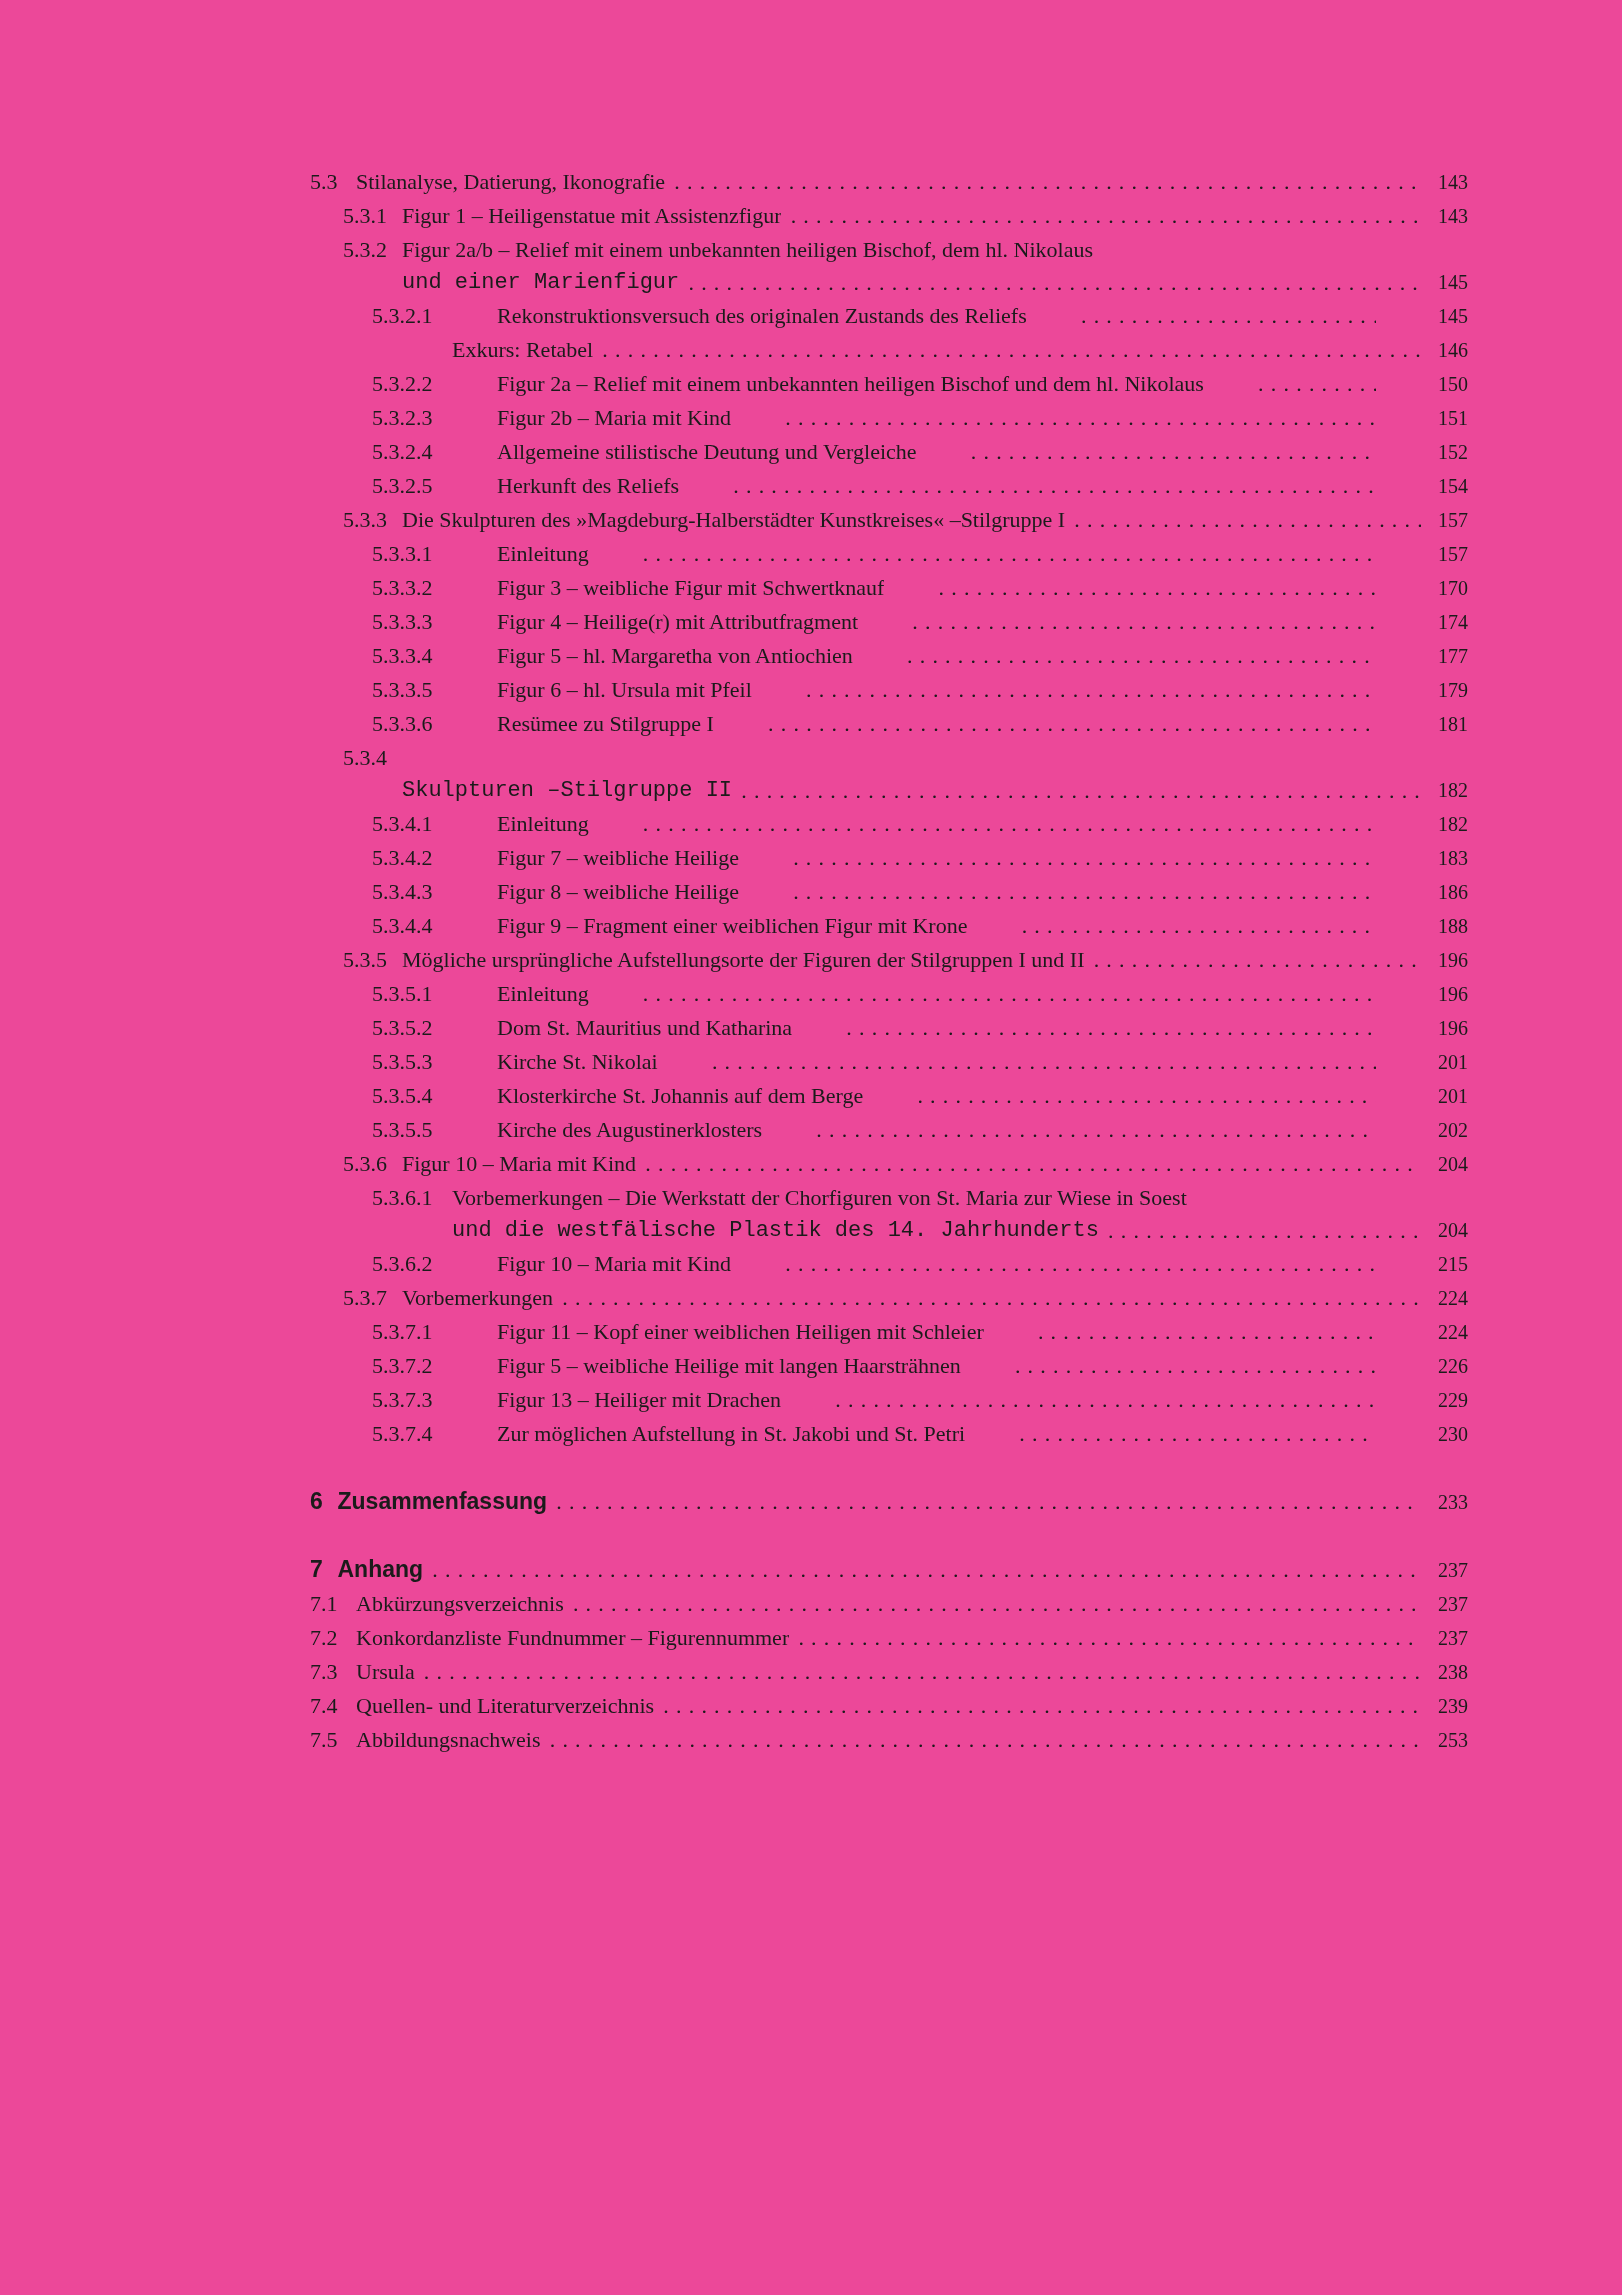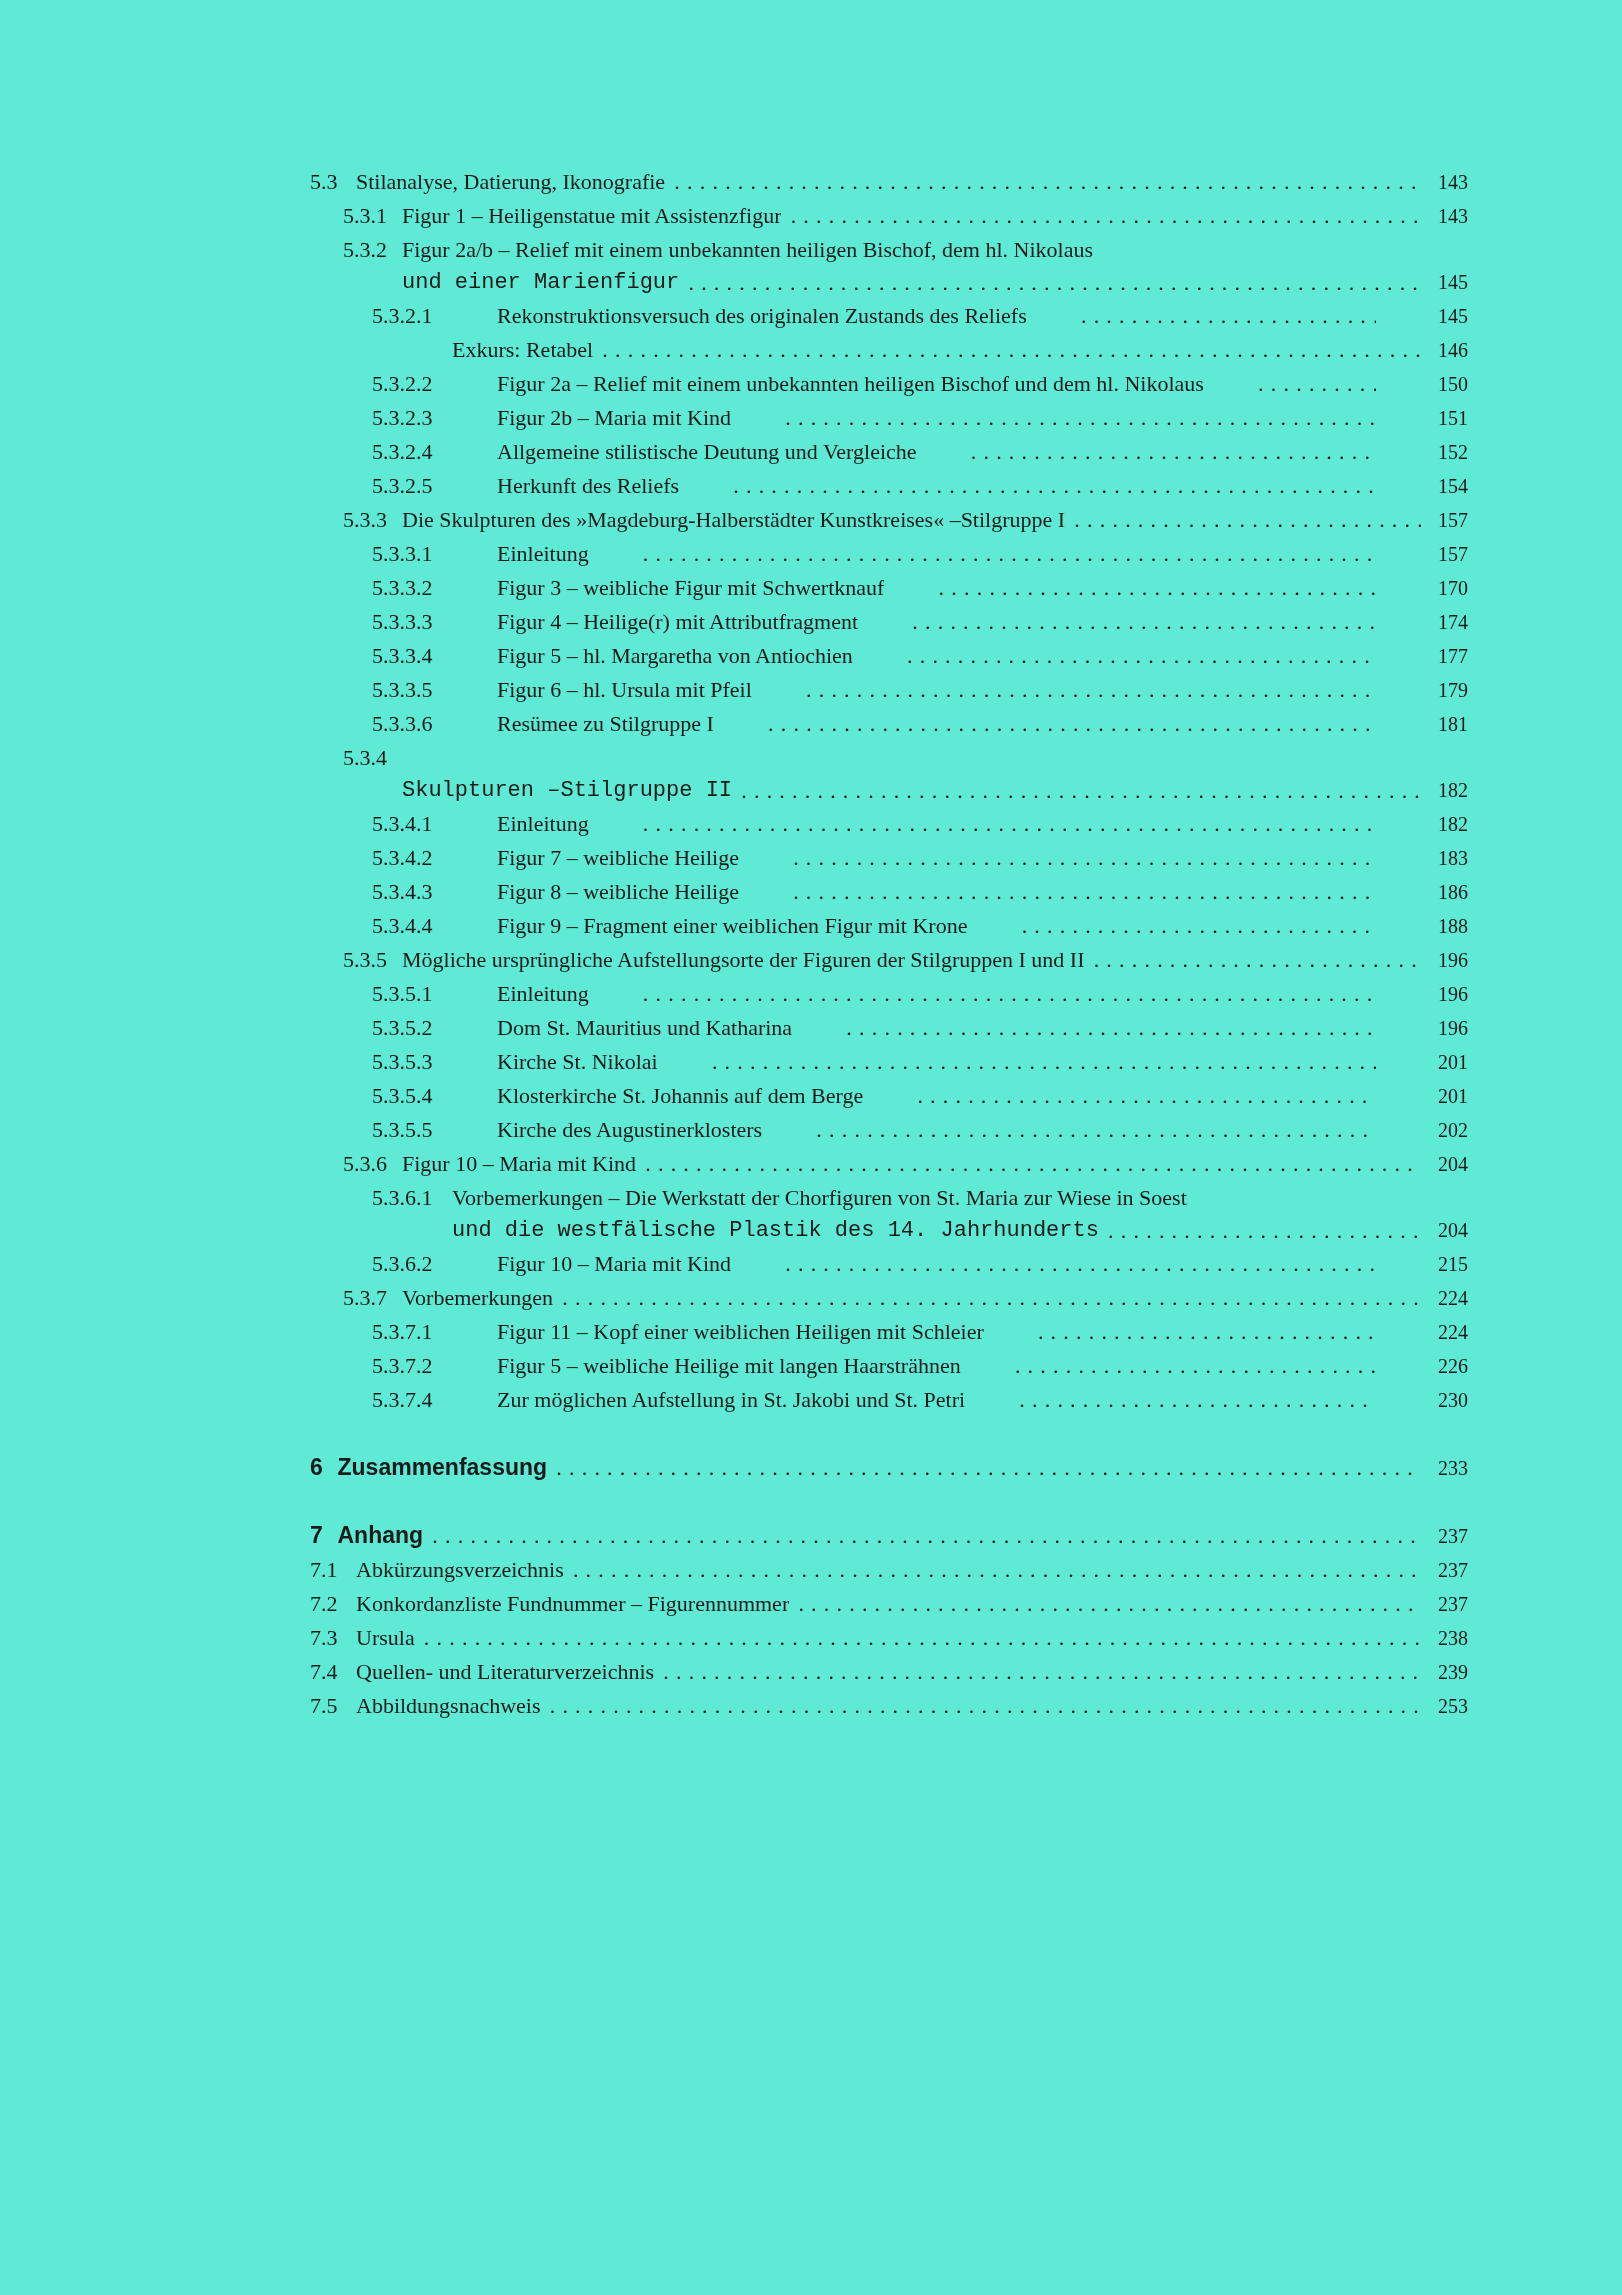--- a/index.html
+++ b/index.html
@@ -4,21 +4,21 @@
 <style>
   html, body { margin: 0; padding: 0; }
   body {
     width: 1623px; height: 2295px;
     background: #f4f4f2;
     position: relative;
     font-family: "Liberation Serif", "DejaVu Serif", serif;
   }
   .sheet {
     position: absolute; inset: 0;
-    background: #5eead4;
+    background: #ec4899;
   }
   .toc {
     position: absolute;
     left: 310px; top: 165px;
     width: 1158px;
     font-size: 22px;
     color: #1b1b1b;
   }
   .row {
     display: flex;
@@ -288,20 +288,26 @@
     <span class="dots"></span>
     <span class="pg">224</span>
   </div>
       <div class="row lvl-s3">
     <span class="num">5.3.7.2</span>
     <span class="title">Figur 5 – weibliche Heilige mit langen Haarsträhnen</span>
     <span class="dots"></span>
     <span class="pg">226</span>
   </div>
       <div class="row lvl-s3">
+    <span class="num">5.3.7.3</span>
+    <span class="title">Figur 13 – Heiliger mit Drachen</span>
+    <span class="dots"></span>
+    <span class="pg">229</span>
+  </div>
+      <div class="row lvl-s3">
     <span class="num">5.3.7.4</span>
     <span class="title">Zur möglichen Aufstellung in St. Jakobi und St. Petri</span>
     <span class="dots"></span>
     <span class="pg">230</span>
   </div>
       <div class="row lvl-ch">
     <span class="num">6</span>
     <span class="title">Zusammenfassung</span>
     <span class="dots"></span>
     <span class="pg">233</span>

